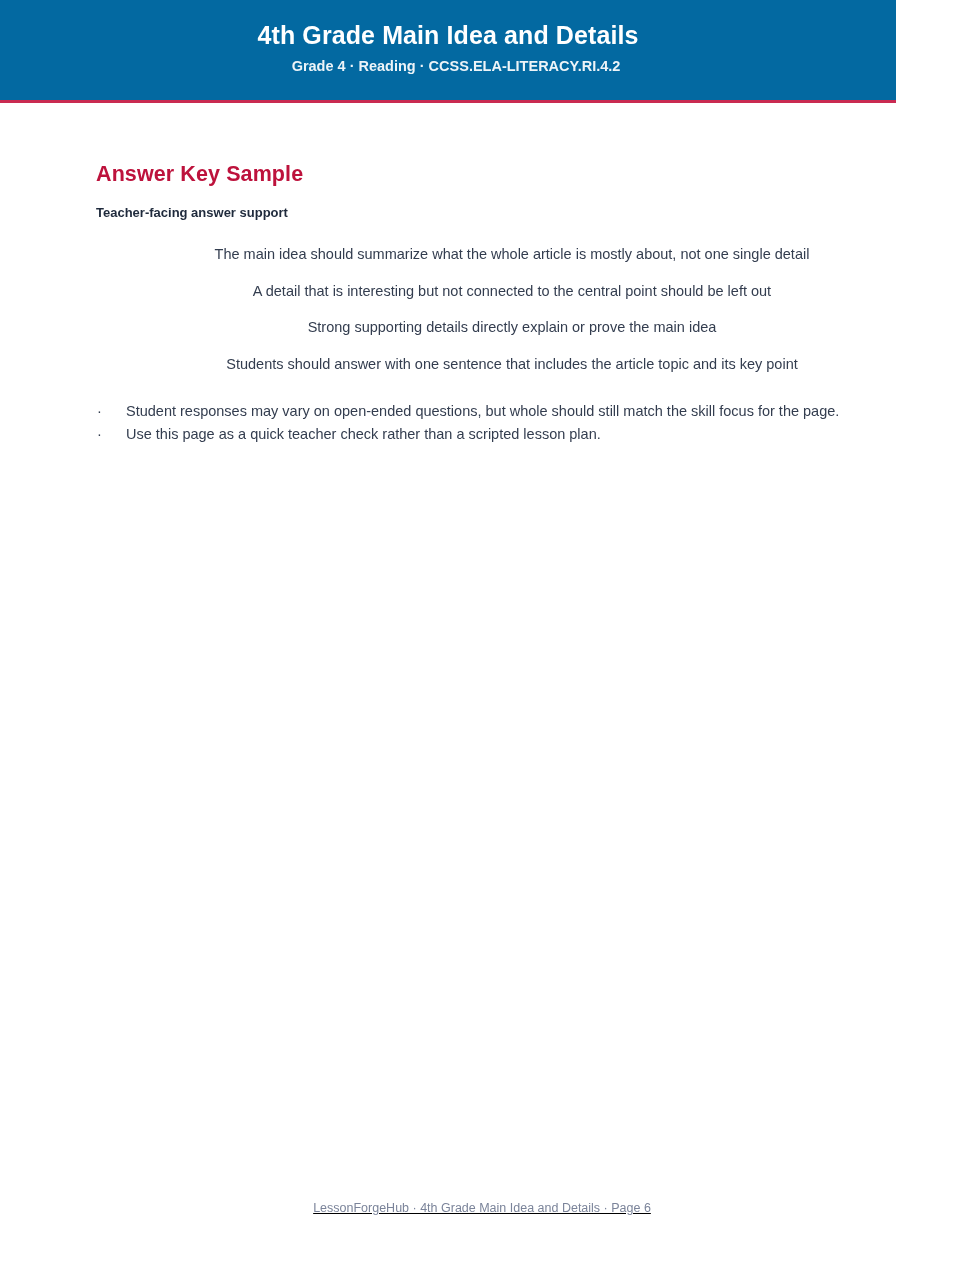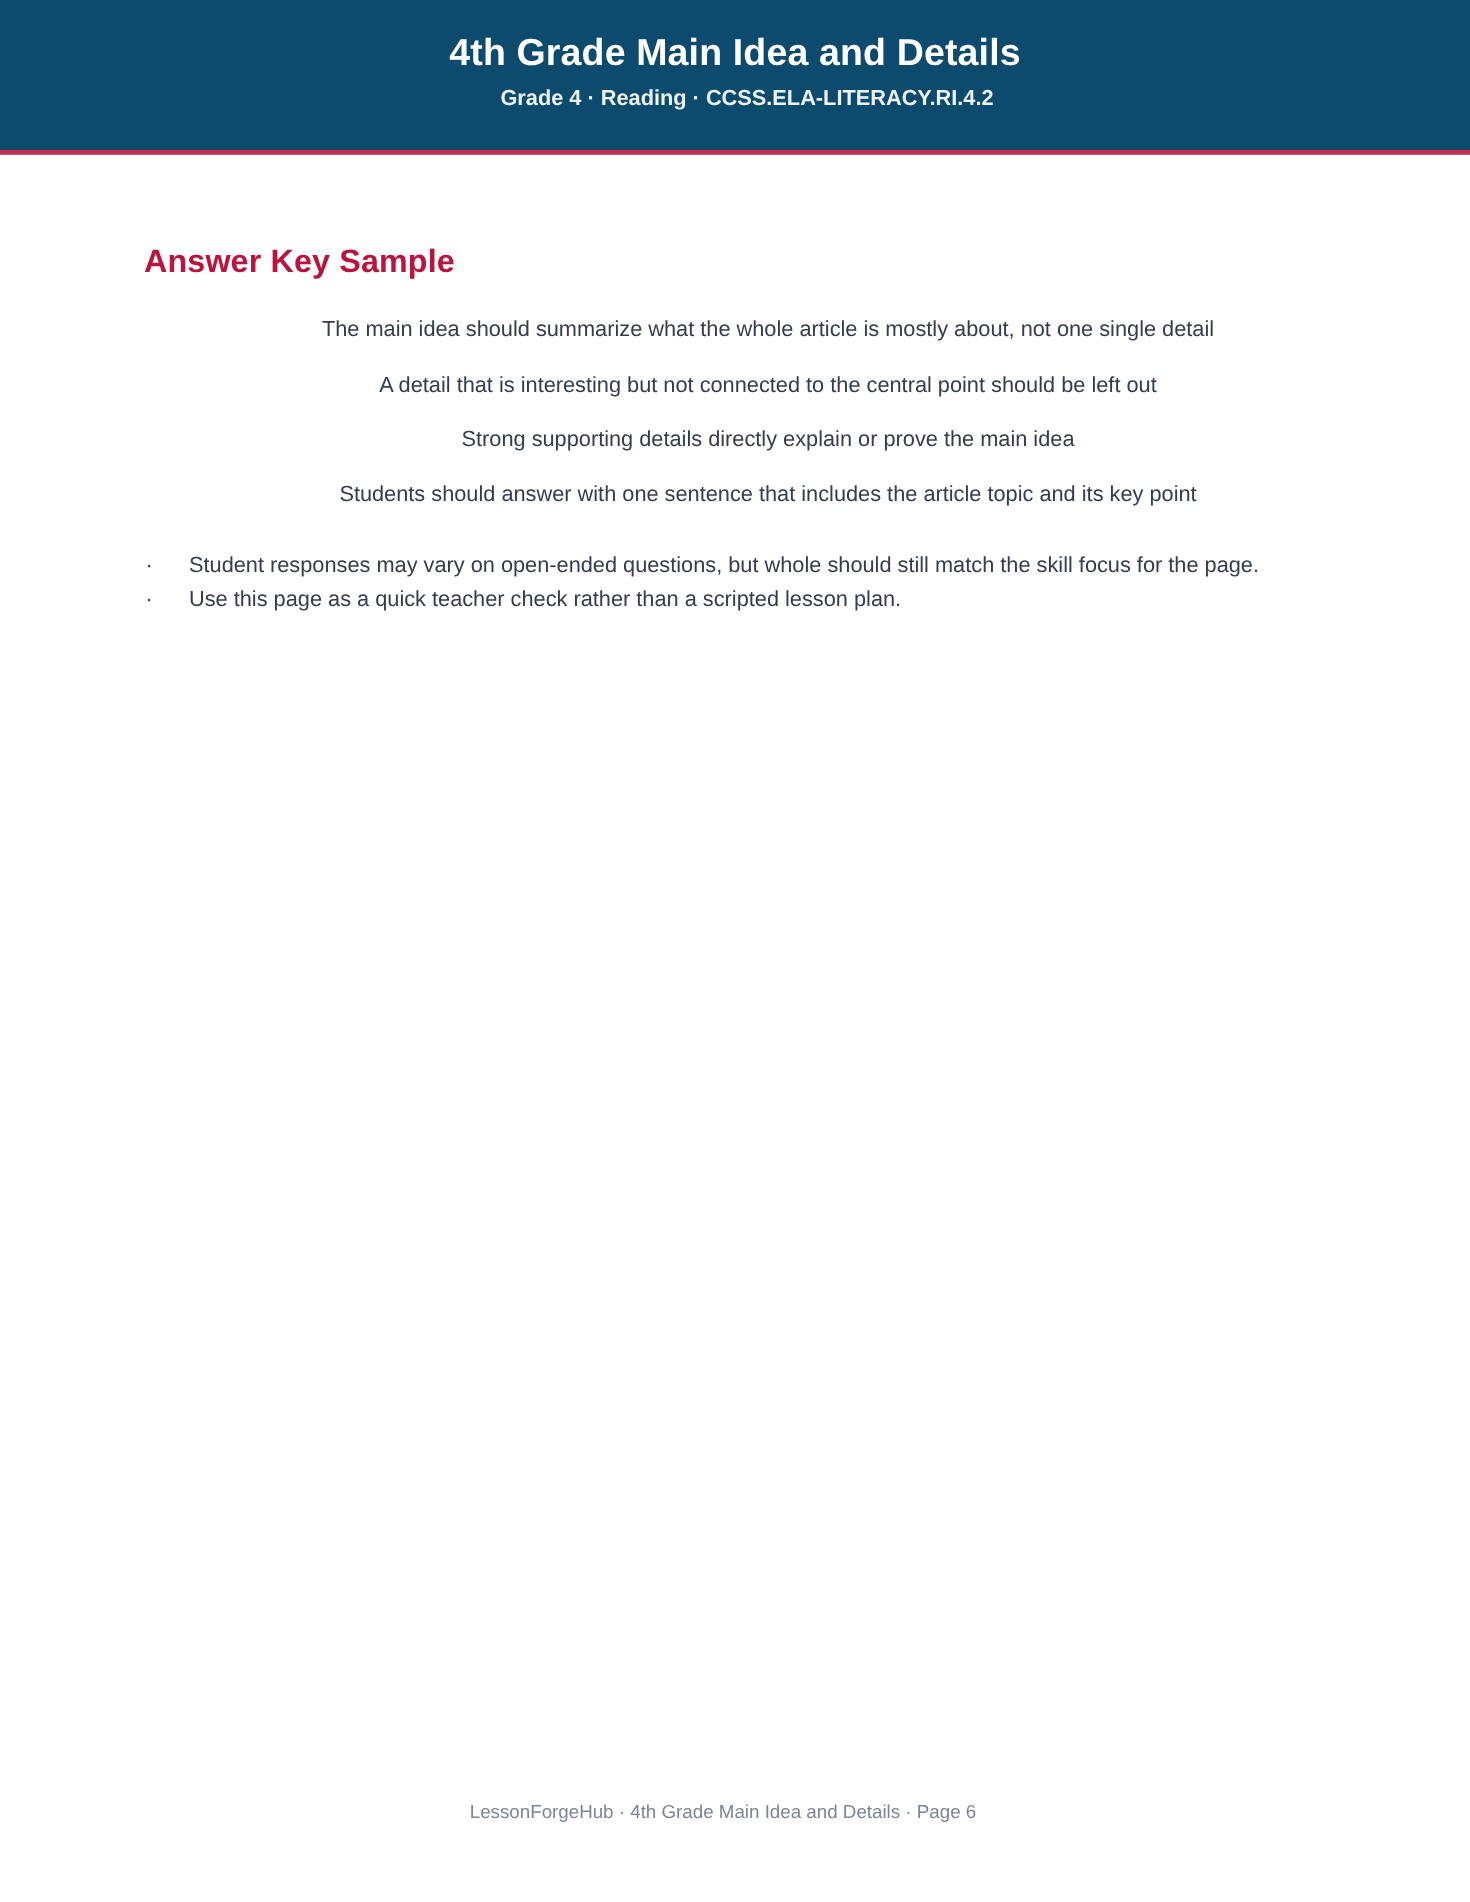--- a/index.html
+++ b/index.html
@@ -11,23 +11,23 @@
     height: 1268px;
     background: #ffffff;
     font-family: "Liberation Sans", sans-serif;
     -webkit-font-smoothing: antialiased;
     position: relative;
     overflow: hidden;
   }
 
   
   .page-header {
-    width: 980px;
+    width: 896px;
     height: 103px;
-    background: #0c4a6e;
+    background: #0369a1;
     box-sizing: border-box;
     padding-top: 19px;
     text-align: center;
     position: relative;
   }
   .page-header::after {
     content: "";
     position: absolute;
     left: 0;
     bottom: 0;
@@ -117,40 +117,42 @@
   }
 
   
   .page-footer {
     position: absolute;
     left: 0;
     bottom: 0;
     width: 964px;
     height: 68px;
     text-align: center;
+    text-decoration: underline;
   }
   .footer-text {
     margin: 0;
     font-size: 12.5px;
     color: #7b849a;
     line-height: 17px;
   }
 </style>
 </head>
 <body>
 
 <div class="page-header">
   <h1 class="header-title">4th Grade Main Idea and Details</h1>
   <p class="header-subtitle">Grade 4 · Reading · CCSS.ELA-LITERACY.RI.4.2</p>
 </div>
 
 <div class="content">
 
   <h2 class="section-title">Answer Key Sample</h2>
 
+  <p class="section-subtitle">Teacher-facing answer support</p>
 
   <ul class="para-list">
     <li>The main idea should summarize what the whole article is mostly about, not one single detail</li>
     <li>A detail that is interesting but not connected to the central point should be left out</li>
     <li>Strong supporting details directly explain or prove the main idea</li>
     <li>Students should answer with one sentence that includes the article topic and its key point</li>
   </ul>
 
   <ul class="bullet-list">
     <li class="bullet-item">

